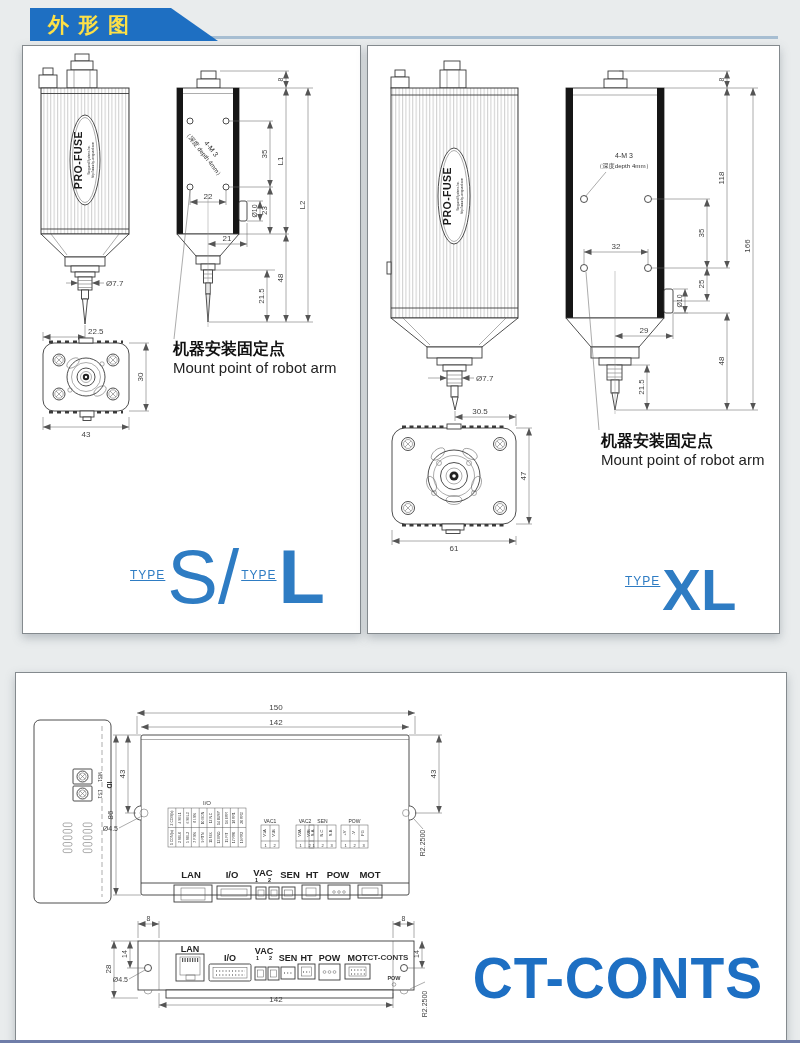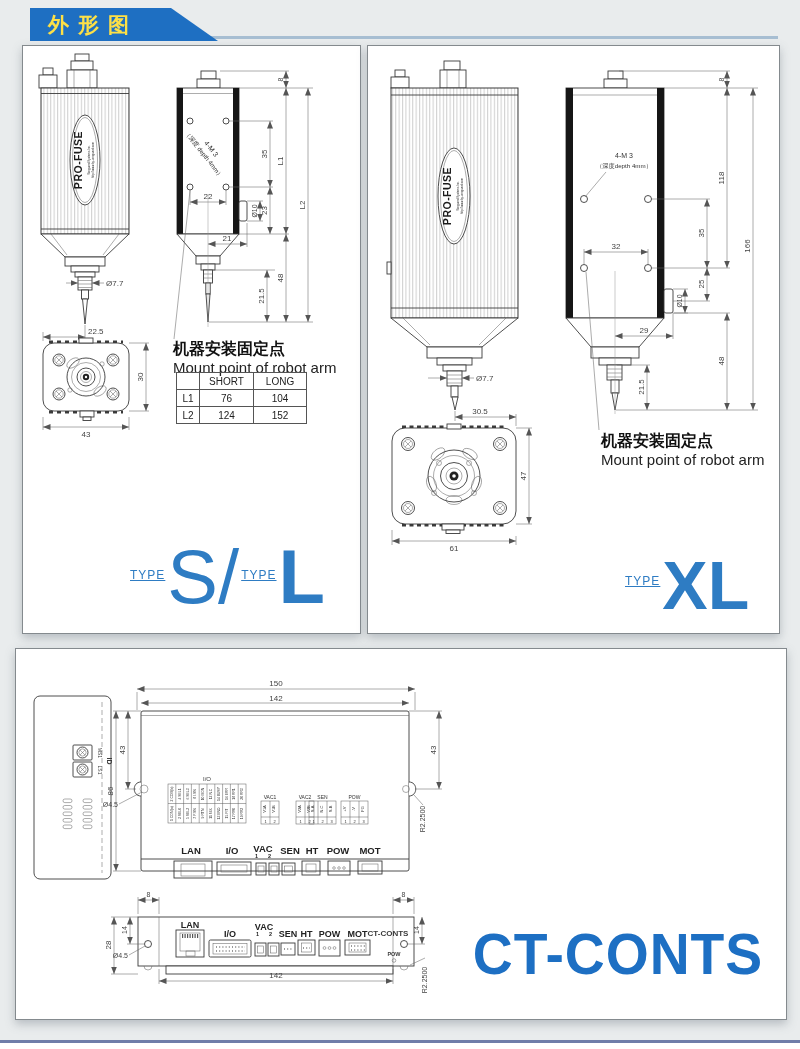--- a/index.html
+++ b/index.html
@@ -4,21 +4,21 @@
 <style>
   html,body{margin:0;padding:0;}
   body{width:800px;height:1049px;background:#e9eced;font-family:"Liberation Sans",sans-serif;position:relative;overflow:hidden;}
   .banner{position:absolute;left:30px;top:8px;width:188px;height:33px;background:#1e6fc2;
     clip-path:polygon(0 0,75% 0,100% 100%,0 100%);z-index:3;}
   .banner span{display:block;color:#fde047;font-size:21px;font-weight:bold;letter-spacing:9px;line-height:33px;padding-left:18px;}
   .banner-line{position:absolute;left:160px;top:36px;width:618px;height:3px;background:#a7bed2;z-index:2;}
   .panel{position:absolute;background:#fff;border:1px solid #848a8e;box-shadow:0 4px 9px rgba(90,100,112,.35);}
   #panel-sl{left:22px;top:45px;width:337px;height:587px;}
   #panel-xl{left:367px;top:45px;width:411px;height:587px;}
-  #panel-ct{left:15px;top:648px;width:770px;height:370px;}
+  #panel-ct{left:15px;top:672px;width:770px;height:370px;}
   .panel svg{position:absolute;left:0;top:0;}
   svg text{font-family:"Liberation Sans",sans-serif;fill:#3a3a3a;}
   .dt{font-size:8px;fill:#444;}
   .dt7{font-size:7px;fill:#444;}
   .nt{font-size:7px;fill:#333;}
   .nt2{font-size:6.2px;fill:#333;}
   .ln{fill:none;stroke:#3a3a3a;stroke-width:0.9;}
   .lw{fill:#fff;stroke:#3a3a3a;stroke-width:0.9;}
   .lt{fill:none;stroke:#5a5a5a;stroke-width:0.5;}
   .lb{fill:#161616;stroke:none;}
@@ -35,21 +35,21 @@
   .sub{font-size:5.5px;fill:#222;font-weight:bold;}
   .mount{position:absolute;line-height:1.25;}
   .mount .cn{font-size:16px;font-weight:bold;color:#111;}
   .mount .en{font-size:15px;color:#222;}
   table.spec{position:absolute;border-collapse:collapse;font-size:10px;color:#222;}
   table.spec td{border:1px solid #555;text-align:center;padding:0;}
   .typelogo{position:absolute;display:flex;align-items:flex-end;color:#2e7cc3;}
   .typelogo .tw{font-size:12px;letter-spacing:1px;margin:0 2px 26px 2px;text-decoration:underline;}
   .typelogo .bg{font-size:76px;line-height:.82;font-weight:normal;}
   .typelogo .bgb{font-size:76px;line-height:.82;font-weight:bold;}
-  #xl-logo .bgb{font-size:68px;}
+  #xl-logo .bgb{font-size:58px;}
   .ctlogo{position:absolute;left:437px;top:272px;width:330px;text-align:center;
     font-size:57px;font-weight:bold;color:#1d6fc3;letter-spacing:1px;transform:scaleX(.97);}
   .bottom-line{position:absolute;left:0;top:1040px;width:800px;height:2.5px;background:#6f7da9;}
   .bottom-white{position:absolute;left:0;top:1042.5px;width:800px;height:7px;background:#fff;}
 </style>
 </head>
 <body>
 
 <div class="banner">
   <span>外形图</span>
@@ -209,39 +209,20 @@
     <line x1="244" y1="224" x2="244" y2="276" class="dim" marker-start="url(#a1)" marker-end="url(#a1)"></line>
     <text class="dt" transform="translate(241 250) rotate(-90)" text-anchor="middle">21.5</text>
   </g>
 </svg>
 
 <div class="mount" style="left:150px;top:293px;">
   <div class="cn">机器安装固定点</div>
   <div class="en">Mount point of robot arm</div>
 </div>
 
-<table class="spec" style="left:153px;top:326px;">
-  <tbody>
-        <tr>
-    <td style="width:22px;height:16px;"></td>
-    <td style="width:53px;">SHORT</td>
-    <td style="width:52px;">LONG</td>
-  </tr>
-  <tr>
-    <td style="height:16px;">L1</td>
-    <td>76</td>
-    <td>104</td>
-  </tr>
-  <tr>
-    <td style="height:16px;">L2</td>
-    <td>124</td>
-    <td>152</td>
-  </tr>
-</tbody>
-    </table>
 
 <div class="typelogo" style="left:105px;top:482px;height:80px;">
   <span class="tw">TYPE</span>
   <span class="bg">S</span>
   <span class="bg">/</span>
   <span class="tw">TYPE</span>
   <span class="bgb">L</span>
 </div>
 </div>
 

